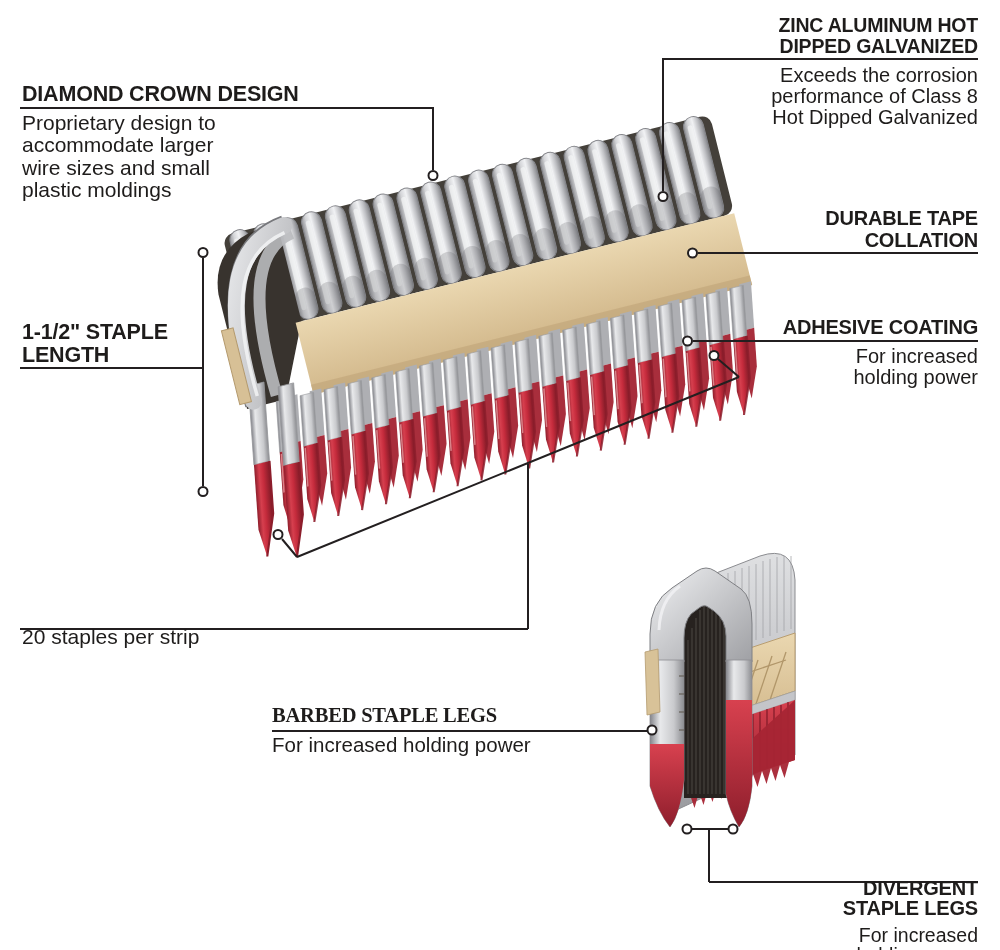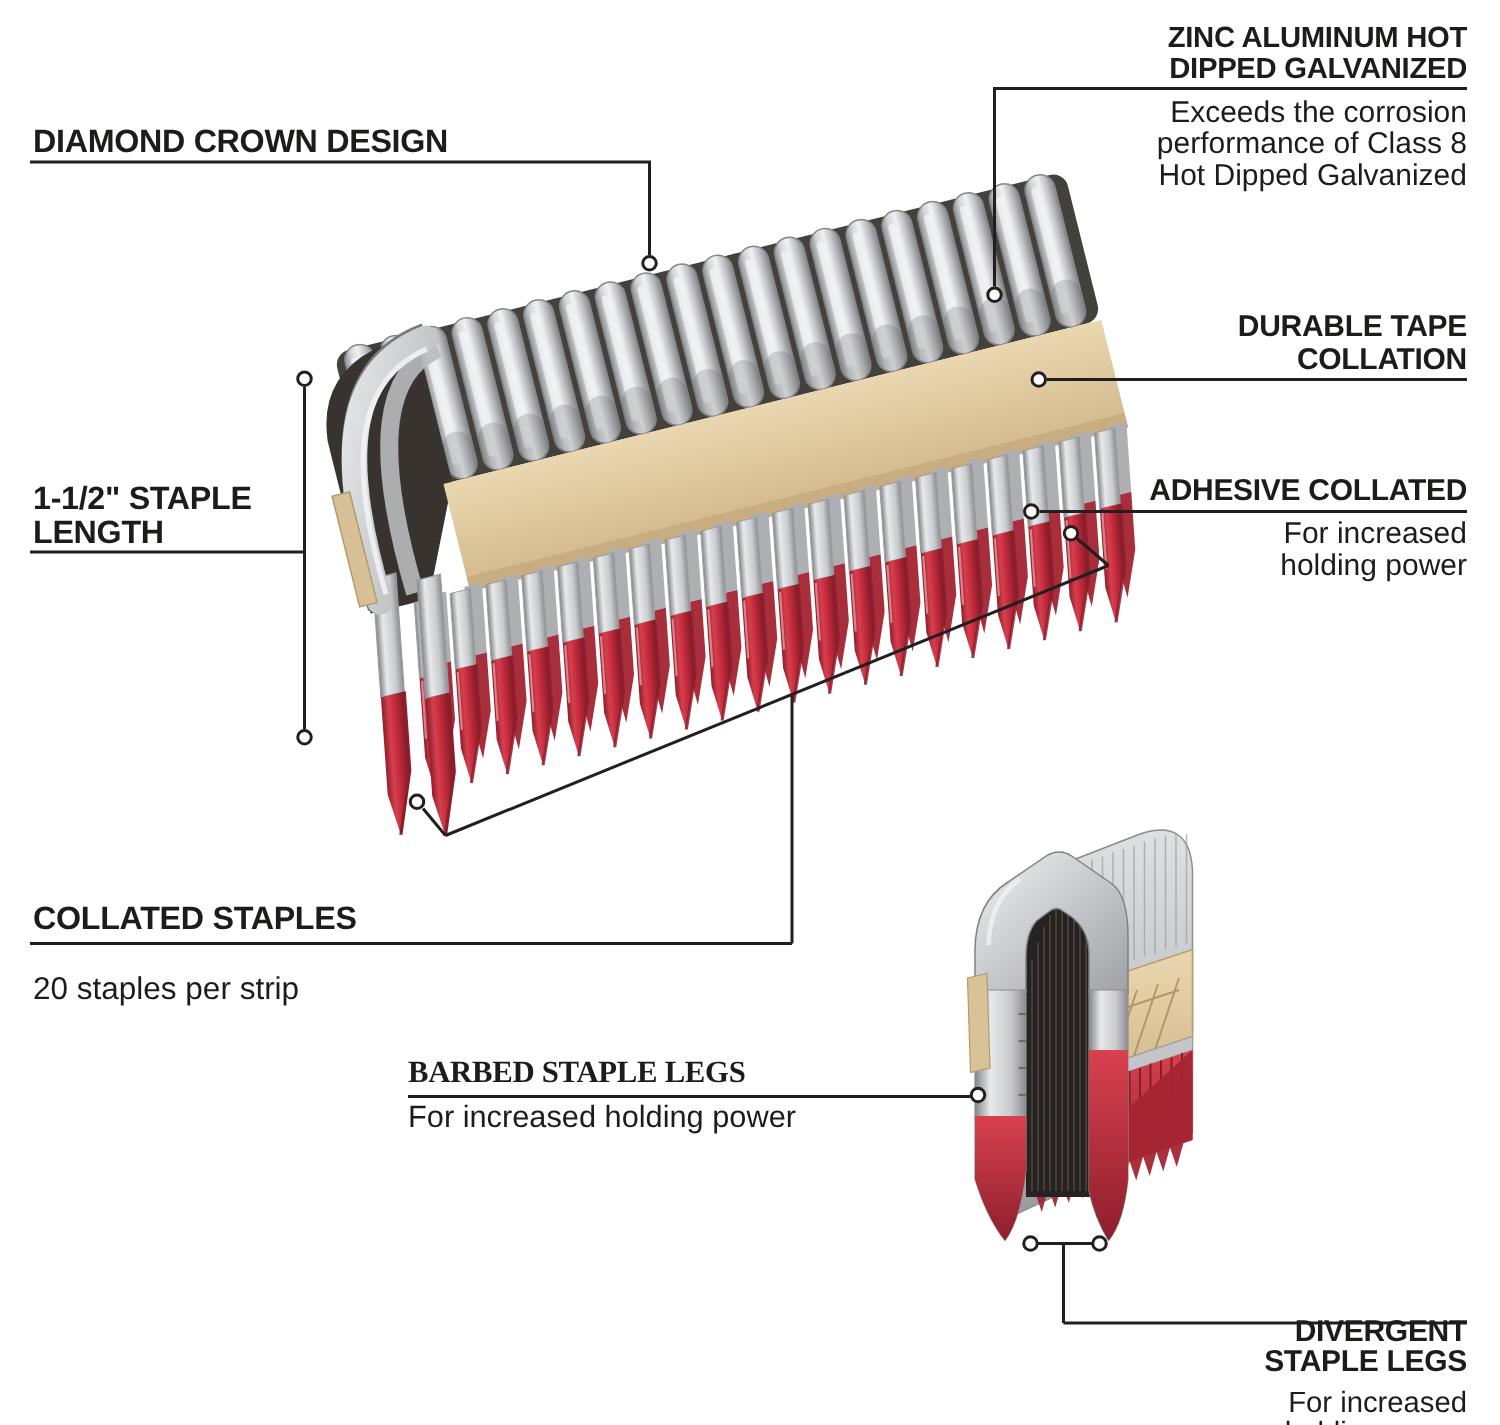--- a/index.html
+++ b/index.html
@@ -296,48 +296,51 @@
       <circle cx="278" cy="534.5" r="4.5"></circle>
       <circle cx="714" cy="355.5" r="4.5"></circle>
       <circle cx="652" cy="730" r="4.5"></circle>
       <circle cx="687" cy="829" r="4.5"></circle>
       <circle cx="733" cy="829" r="4.5"></circle>
     </g>
   </svg>
 
   <div class="co" id="co-diamond">
     <div class="t">DIAMOND CROWN DESIGN</div>
+    <div class="d">Proprietary design to
+accommodate larger
+wire sizes and small
+plastic moldings</div>
   </div>
 
   <div class="co right" id="co-zinc">
     <div class="t">ZINC ALUMINUM HOT
 DIPPED GALVANIZED</div>
     <div class="d">Exceeds the corrosion
 performance of Class 8
 Hot Dipped Galvanized</div>
   </div>
 
   <div class="co right" id="co-tape">
     <div class="t">DURABLE TAPE
 COLLATION</div>
   </div>
 
   <div class="co right" id="co-adhesive">
-    <div class="t">ADHESIVE COLLATED</div>
+    <div class="t">ADHESIVE COATING</div>
     <div class="d">For increased
 holding power</div>
   </div>
 
   <div class="co" id="co-length">
     <div class="t">1-1/2" STAPLE
 LENGTH</div>
   </div>
 
   <div class="co" id="co-collated">
-    <div class="t">COLLATED STAPLES</div>
     <div class="d">20 staples per strip</div>
   </div>
 
   <div class="co" id="co-barbed">
     <div class="t">BARBED STAPLE LEGS</div>
     <div class="d">For increased holding power</div>
   </div>
 
   <div class="co right" id="co-divergent">
     <div class="t">DIVERGENT

